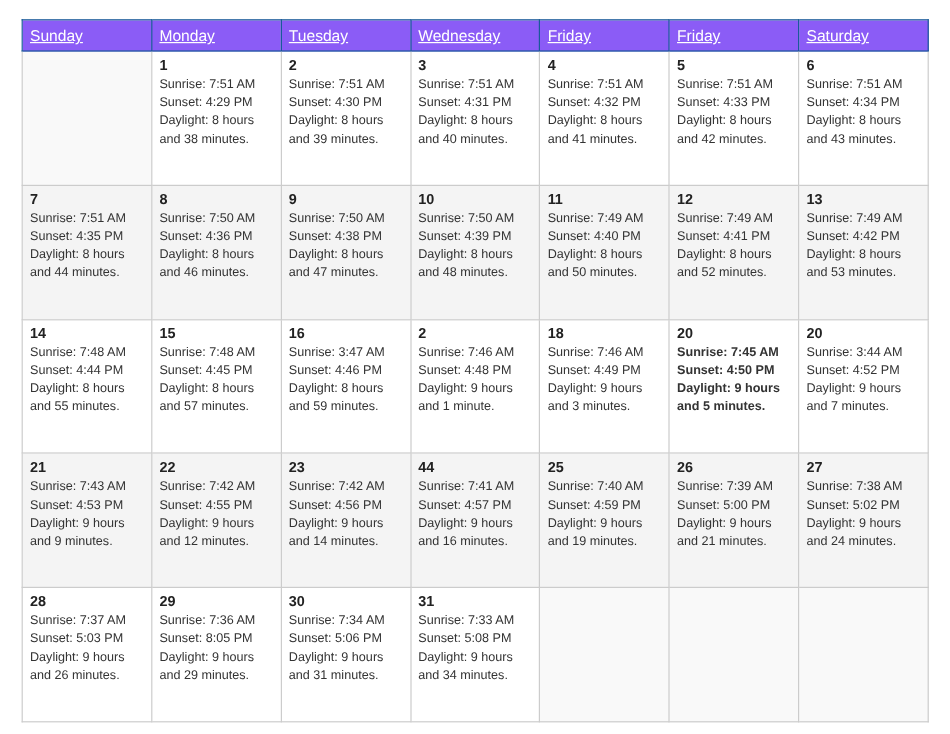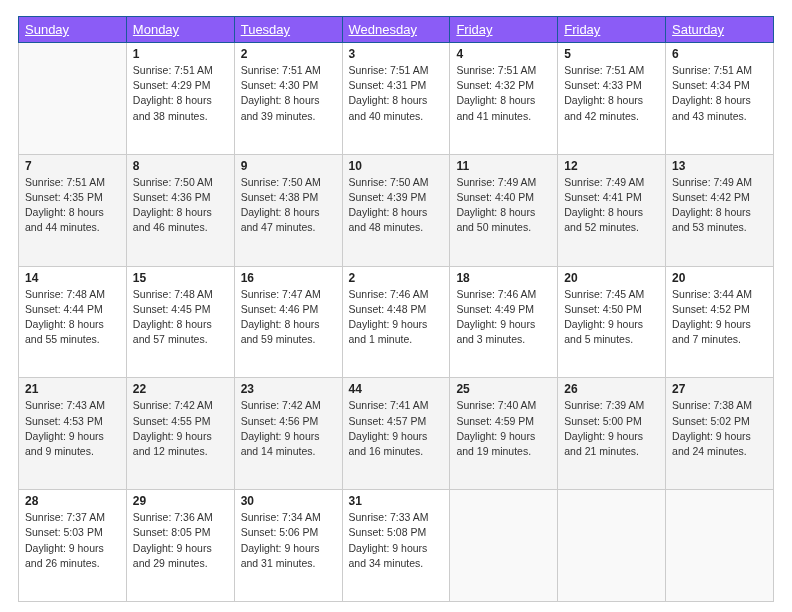--- a/index.html
+++ b/index.html
@@ -210,42 +210,42 @@
           </td>
           <td>
             <div class="day-num">15</div>
             <div class="day-info" style="white-space: pre-line;">Sunrise: 7:48 AM
 Sunset: 4:45 PM
 Daylight: 8 hours
 and 57 minutes.</div>
           </td>
           <td>
             <div class="day-num">16</div>
-            <div class="day-info" style="white-space: pre-line;">Sunrise: 7:47 AM
+            <div class="day-info" style="white-space: pre-line;">Sunrise: 3:47 AM
 Sunset: 4:46 PM
 Daylight: 8 hours
 and 59 minutes.</div>
           </td>
           <td>
             <div class="day-num">2</div>
             <div class="day-info" style="white-space: pre-line;">Sunrise: 7:46 AM
 Sunset: 4:48 PM
 Daylight: 9 hours
 and 1 minute.</div>
           </td>
           <td>
             <div class="day-num">18</div>
             <div class="day-info" style="white-space: pre-line;">Sunrise: 7:46 AM
 Sunset: 4:49 PM
 Daylight: 9 hours
 and 3 minutes.</div>
           </td>
           <td>
             <div class="day-num">20</div>
-            <div class="day-info" style="white-space: pre-line;">Sunrise: 7:45 AM
+            <div class="day-info" style="white-space: pre-line; font-weight: bold;">Sunrise: 7:45 AM
 Sunset: 4:50 PM
 Daylight: 9 hours
 and 5 minutes.</div>
           </td>
           <td>
             <div class="day-num">20</div>
             <div class="day-info" style="white-space: pre-line;">Sunrise: 3:44 AM
 Sunset: 4:52 PM
 Daylight: 9 hours
 and 7 minutes.</div>

